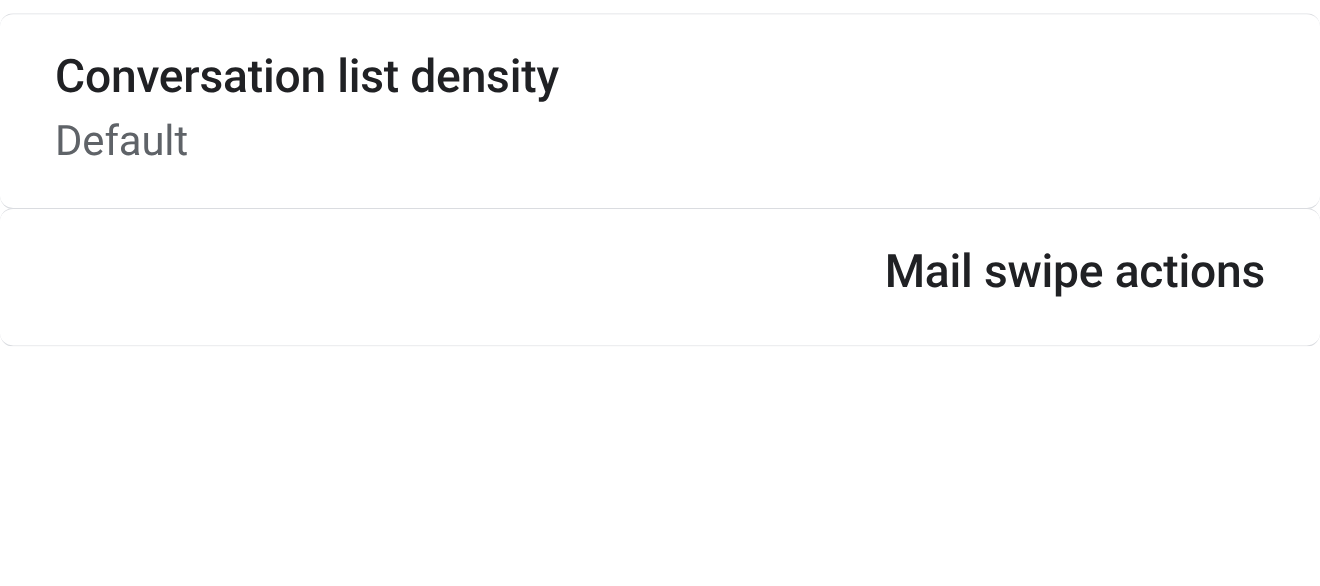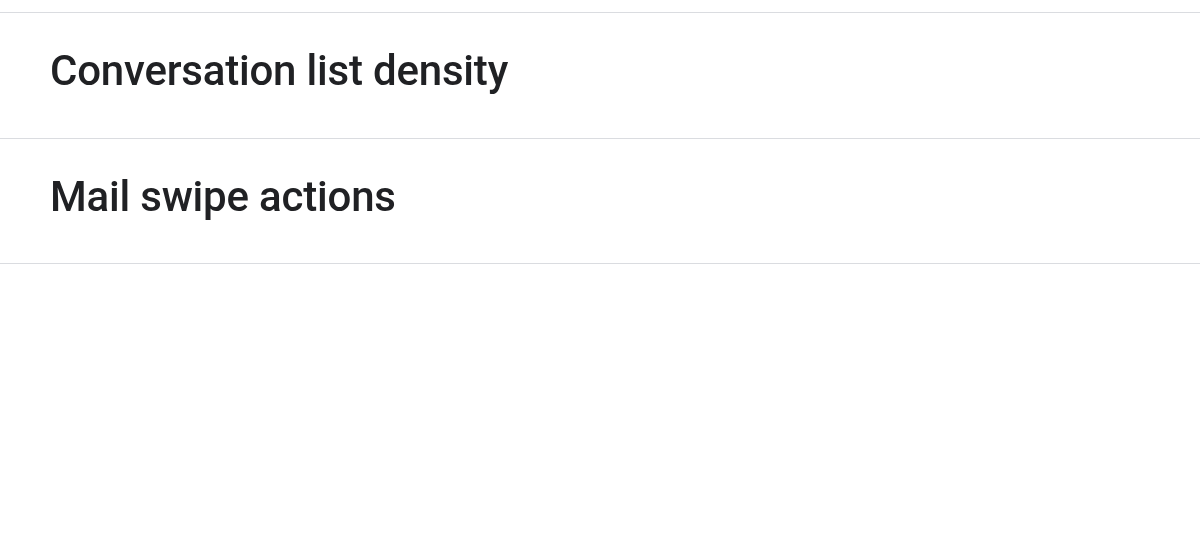--- a/index.html
+++ b/index.html
@@ -1,38 +1,40 @@
 <!DOCTYPE html>
 <html><head>
   <meta charset="utf-8">
   <style>
     * {
       margin: 0;
       padding: 0;
       box-sizing: border-box;
+      border-radius: 12px;
     }
     body {
       font-family: Roboto, 'Helvetica Neue', Arial, sans-serif;
       background: #ffffff;
       width: 1200px;
       height: 533px;
       overflow: hidden;
     }
     .settings-list {
       width: 100%;
     }
     .setting-item {
       padding: 32px 50px 34px 50px;
       border-top: 1px solid #dadce0;
       border-bottom: 1px solid #dadce0;
       cursor: pointer;
       background: #ffffff;
     }
     .setting-item + .setting-item {
       margin-top: -1px;
+      text-align: right;
     }
     .setting-title {
       font-size: 42px;
       font-weight: 500;
       color: #202124;
       letter-spacing: -0.2px;
       line-height: 1.25;
       margin-bottom: 6px;
     }
     .setting-subtitle {
@@ -48,19 +50,20 @@
   </style>
 </head>
 <body>
 
 <div class="spacer-top"></div>
 
 <div class="settings-list">
 
   <div class="setting-item">
     <div class="setting-title">Conversation list density</div>
+    <div class="setting-subtitle">Default</div>
   </div>
 
   <div class="setting-item">
     <div class="setting-title">Mail swipe actions</div>
   </div>
 
 </div>
 
 </body></html>

